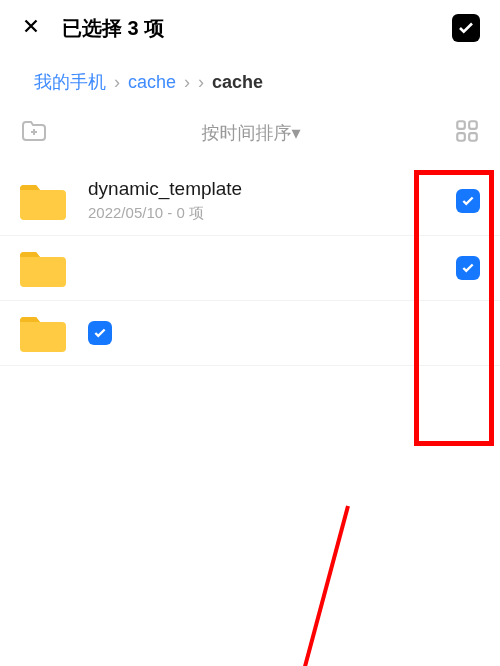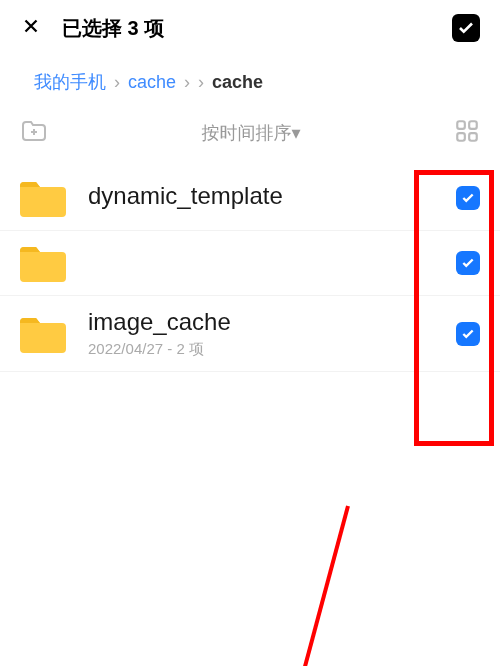--- a/index.html
+++ b/index.html
@@ -80,21 +80,21 @@
       width: 48px;
       height: 40px;
       margin-right: 22px;
       flex-shrink: 0;
     }
     .folder-svg {
       width: 100%;
       height: 100%;
     }
     .item-text { flex: 1; min-width: 0; }
-    .item-name { font-size: 24px; color: #1a1a1a; margin-bottom: 4px; }
+    .item-name { font-size: 19px; color: #1a1a1a; margin-bottom: 4px; }
     .item-meta { font-size: 15px; color: #aaa; }
     .checkbox {
       width: 24px;
       height: 24px;
       border-radius: 6px;
       background: #1677ff;
       display: flex;
       align-items: center;
       justify-content: center;
       flex-shrink: 0;
@@ -173,20 +173,21 @@
 <div class="list">
   <div class="item">
     <div class="folder-icon">
       <svg class="folder-svg" viewBox="0 0 48 40">
           <path d="M2 8a4 4 0 014-4h12l4 5h22a4 4 0 014 4v22a4 4 0 01-4 4H6a4 4 0 01-4-4V8z" fill="#ffcb42"></path>
           <path d="M2 8a4 4 0 014-4h12l4 5H2V8z" fill="#f5b820"></path>
         </svg>
     </div>
     <div class="item-text">
       <div class="item-name">dynamic_template</div>
+      <div class="item-meta">2022/05/10 - 0 项</div>
     </div>
     <div class="checkbox">
       <svg viewBox="0 0 24 24" fill="none" stroke="#fff" stroke-width="4">
           <polyline points="20 6 9 17 4 12"></polyline>
         </svg>
     </div>
   </div>
 
   <div class="item">
     <div class="folder-icon">
@@ -204,24 +205,20 @@
     </div>
   </div>
 
   <div class="item">
     <div class="folder-icon">
       <svg class="folder-svg" viewBox="0 0 48 40">
           <path d="M2 8a4 4 0 014-4h12l4 5h22a4 4 0 014 4v22a4 4 0 01-4 4H6a4 4 0 01-4-4V8z" fill="#ffcb42"></path>
           <path d="M2 8a4 4 0 014-4h12l4 5H2V8z" fill="#f5b820"></path>
         </svg>
     </div>
-    <div class="item-text">
-      <div class="item-name">image_cache</div>
-      <div class="item-meta">2022/04/27 - 2 项</div>
-    </div>
     <div class="checkbox">
       <svg viewBox="0 0 24 24" fill="none" stroke="#fff" stroke-width="4">
           <polyline points="20 6 9 17 4 12"></polyline>
         </svg>
     </div>
   </div>
 </div>
 
 <div class="red-highlight"></div>
 <div class="red-line"></div>

